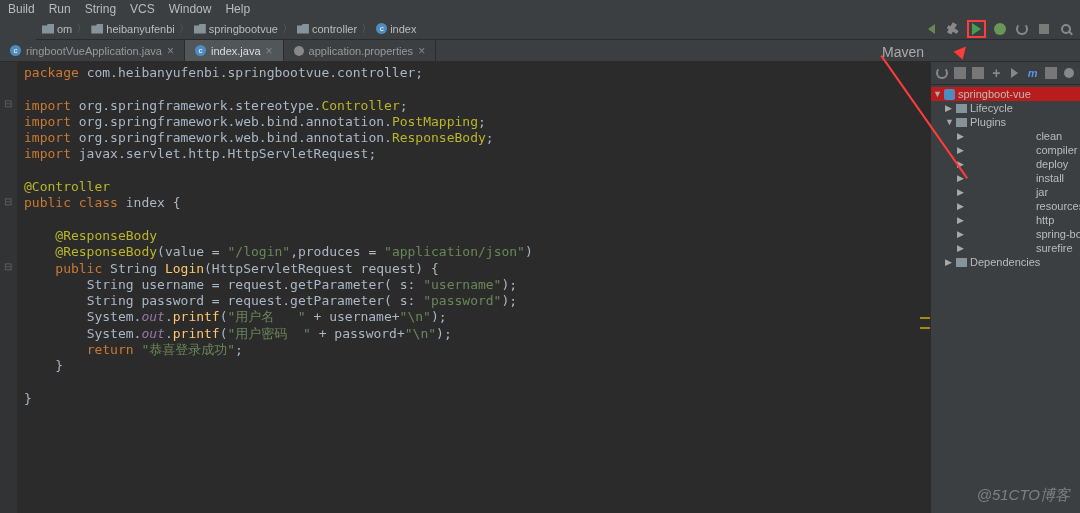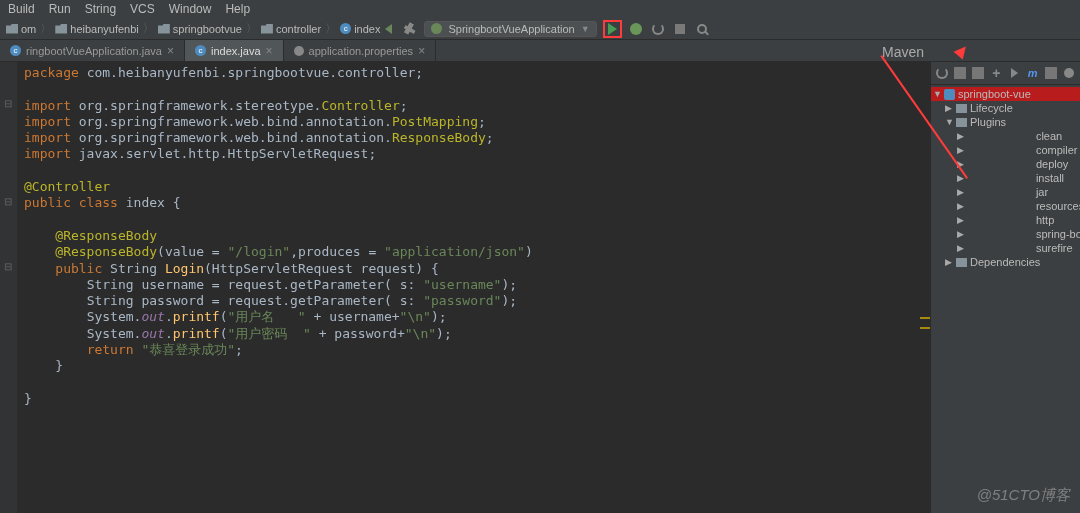--- a/index.html
+++ b/index.html
@@ -18,26 +18,28 @@
       gap: 14px;
       padding: 2px 8px;
       background: #3c3f41;
       height: 18px;
       align-items: center;
       font-size: 12px;
     }
     .menubar span { cursor: pointer; }
     .toolbar {
       display: flex;
+      justify-content: space-between;
       align-items: center;
       height: 22px;
       background: #3c3f41;
       border-bottom: 1px solid #2b2b2b;
       padding: 0 6px;
       font-size: 11px;
+      margin-left: 36px;
     }
     .breadcrumbs { display: flex; align-items: center; gap: 4px; }
     .breadcrumbs .sep { color: #666; }
     .crumb { display: flex; align-items: center; gap: 3px; }
     .folder-icon { width: 12px; height: 10px; background: #87939a; display: inline-block; clip-path: polygon(0 100%, 0 20%, 40% 20%, 50% 0, 100% 0, 100% 100%); }
     .class-icon { width: 11px; height: 11px; border-radius: 50%; background: #4e8cbf; display: inline-flex; align-items: center; justify-content: center; font-size: 8px; color: #fff; }
     .run-config {
       display: flex; align-items: center; gap: 6px;
       border: 1px solid #555; border-radius: 3px;
       padding: 1px 6px; background: #4c5052;
@@ -203,25 +205,20 @@
         <span>index</span>
       </span>
   </div>
   <div class="toolbar-right">
     <span class="icon-btn">
         <span class="arrow-l"></span>
       </span>
     <span class="icon-btn">
         <span class="hammer-icon"></span>
       </span>
-    <span class="run-config">
-      <span class="module-icon" style="background:#6a8759;border-radius:50%;"></span>
-      <span>SpringbootVueApplication</span>
-      <span style="color:#888;font-size:9px;">▼</span>
-    </span>
     <span class="play-highlight">
         <span class="play-icon"></span>
       </span>
     <span class="icon-btn">
         <span class="debug-icon"></span>
       </span>
     <span class="icon-btn">
         <span class="refresh-icon"></span>
       </span>
     <span class="icon-btn">

